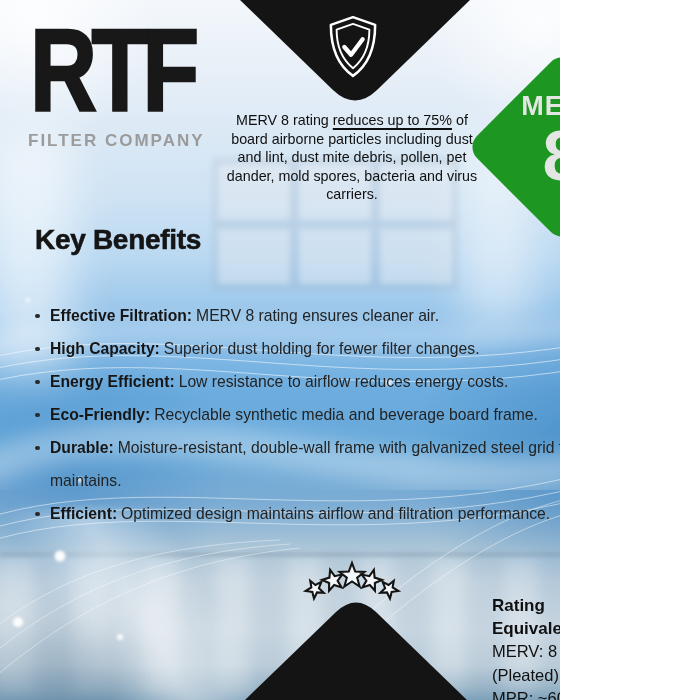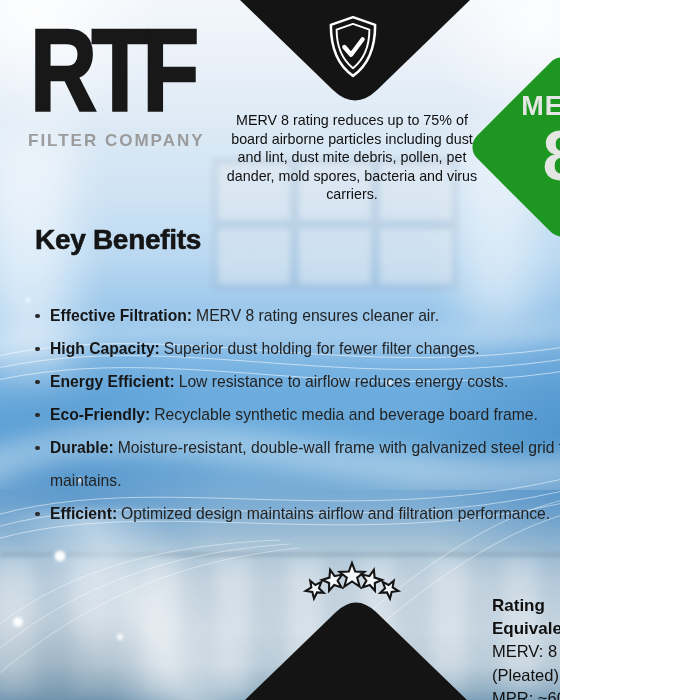--- a/index.html
+++ b/index.html
@@ -54,21 +54,21 @@
   }
   .logo-tagline{
     left:28px; top:131px; font-size:17px; font-weight:700; color:#9b9b9b; letter-spacing:2px;
   }
 
   
   .claim{
     left:226px; top:111px; width:252px; text-align:center;
     font-size:14.3px; line-height:18.5px; color:#101010; font-weight:500;
   }
-  .claim .u{ text-underline-offset:3px; text-decoration-thickness:1.5px; }
+  .claim .u{ text-decoration:underline; text-underline-offset:3px; text-decoration-thickness:1.5px; }
 
   
   .diamond{
     left:494px; top:79px; width:136px; height:136px; background:#1d9722;
     border-radius:16px; transform:rotate(45deg);
   }
   .diamond-content{
     position:absolute; inset:0; transform:rotate(-45deg) translateY(-7px);
     display:flex; flex-direction:column; align-items:center; justify-content:center;
     color:#e3e6e3;

